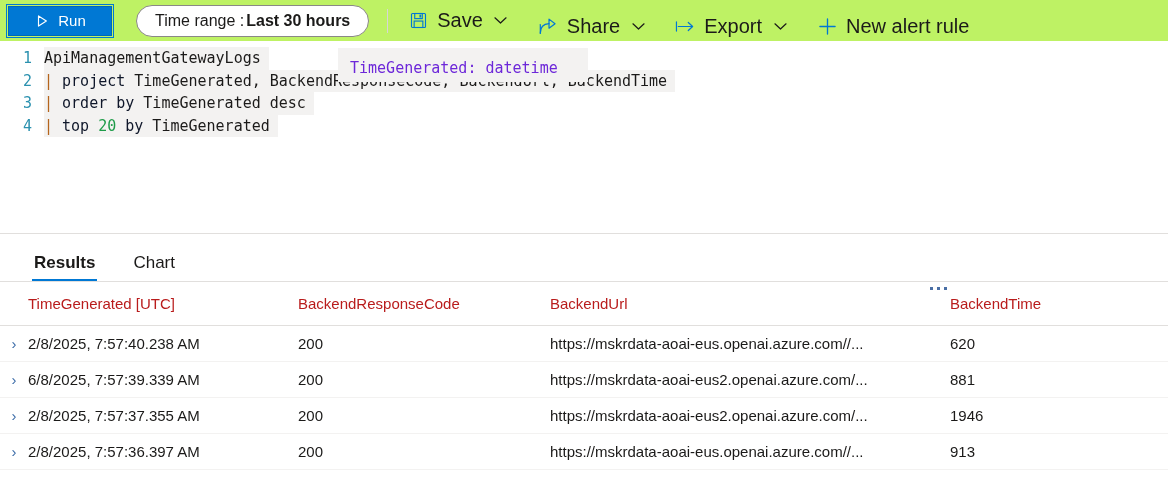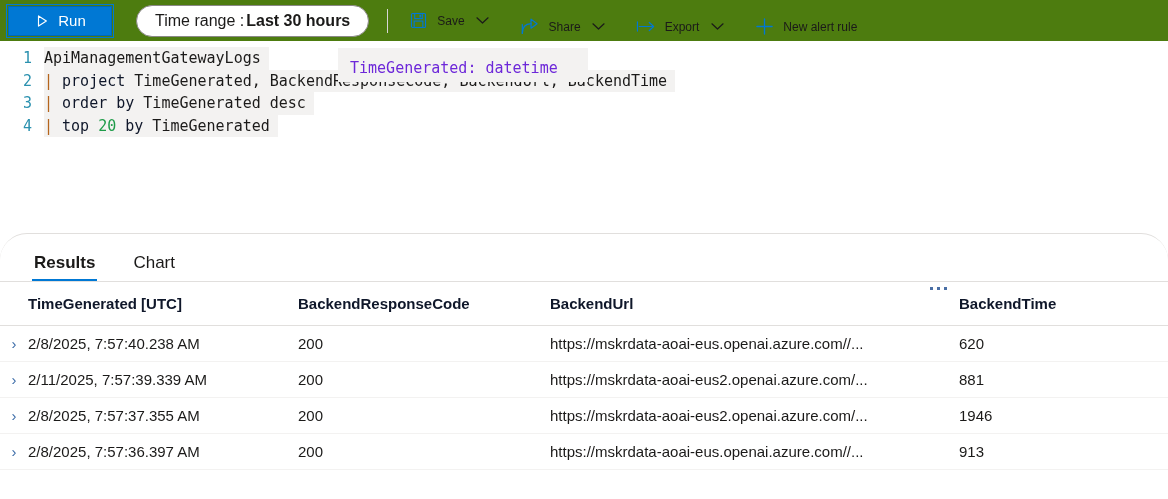--- a/index.html
+++ b/index.html
@@ -17,21 +17,21 @@
     -webkit-font-smoothing: antialiased;
   }
 
   
   .toolbar {
     height: 41px;
     display: flex;
     align-items: center;
     padding: 0 0 0 8px;
     box-sizing: border-box;
-    background: #4d7c0f;
+    background: #bef264;
   }
   .run-btn {
     display: flex;
     align-items: center;
     justify-content: center;
     gap: 8px;
     height: 30px;
     min-width: 104px;
     padding: 0 14px;
     background: #0078d4;
@@ -70,21 +70,21 @@
     background: #d6d6d6;
     margin: 0 12px 0 18px;
   }
 
   .tb-item {
     display: flex;
     align-items: center;
     gap: 9px;
     height: 32px;
     padding: 0 8px;
-    font-size: 12px;
+    font-size: 20px;
     color: #1b1a19;
     cursor: pointer;
     white-space: nowrap;
   }
   .tb-item + .tb-item { margin-left: 14px; margin-top: 12px; }
   .tb-icon {
     display: inline-flex;
     align-items: center;
     justify-content: center;
     width: 20px;
@@ -175,21 +175,20 @@
     display: block;
     width: 3px;
     height: 3px;
     background: #4a6fa5;
   }
 
   
   .results-pane {
     border-top: 1px solid #e1dfdd;
     background: #ffffff;
-    border-radius: 27px;
   }
   .tabs {
     display: flex;
     align-items: flex-end;
     height: 48px;
     padding: 0 0 0 32px;
     border-bottom: 1px solid #e1dfdd;
     box-sizing: border-box;
   }
   .tab {
@@ -210,22 +209,22 @@
     background: #0078d4;
   }
 
   .grid { width: 100%; }
   .grid-header {
     display: flex;
     align-items: center;
     height: 44px;
     border-bottom: 1px solid #e1dfdd;
     font-size: 15px;
-    font-weight: 700;
-    color: #0f172a;
+    font-weight: 400;
+    color: #b91c1c;
     box-sizing: border-box;
   }
   .grid-row {
     display: flex;
     align-items: center;
     height: 36px;
     border-bottom: 1px solid #f3f2f1;
     font-size: 15px;
     color: #1b1a19;
     box-sizing: border-box;
@@ -235,21 +234,21 @@
     box-sizing: border-box;
     padding: 0 10px 0 0;
     overflow: hidden;
     white-space: nowrap;
     text-overflow: ellipsis;
   }
   .c-expander { flex: 0 0 28px; width: 28px; padding: 0; display:flex; align-items:center; justify-content:center; }
   .c-time     { flex: 0 0 270px; width: 270px; padding-left: 0; }
   .c-code     { flex: 0 0 252px; width: 252px; }
   .c-url      { flex: 0 0 400px; width: 400px; }
-  .c-btime    { flex: 1 1 auto; margin-left: 9px; }
+  .c-btime    { flex: 1 1 auto; }
 
   .grid-header .c-expander { flex: 0 0 28px; }
   .hdr-cell {
     position: relative;
     display: flex;
     align-items: center;
     height: 100%;
   }
   .hdr-cell.divided::before {
     content: "";
@@ -415,21 +414,21 @@
           </div>
           <div class="cell c-time">2/8/2025, 7:57:40.238 AM</div>
           <div class="cell c-code">200</div>
           <div class="cell c-url">https://mskrdata-aoai-eus.openai.azure.com//...</div>
           <div class="cell c-btime">620</div>
         </div>
         <div class="grid-row">
           <div class="cell c-expander">
             <span class="chev">›</span>
           </div>
-          <div class="cell c-time">2/11/2025, 7:57:39.339 AM</div>
+          <div class="cell c-time">6/8/2025, 7:57:39.339 AM</div>
           <div class="cell c-code">200</div>
           <div class="cell c-url">https://mskrdata-aoai-eus2.openai.azure.com/...</div>
           <div class="cell c-btime">881</div>
         </div>
         <div class="grid-row">
           <div class="cell c-expander">
             <span class="chev">›</span>
           </div>
           <div class="cell c-time">2/8/2025, 7:57:37.355 AM</div>
           <div class="cell c-code">200</div>

